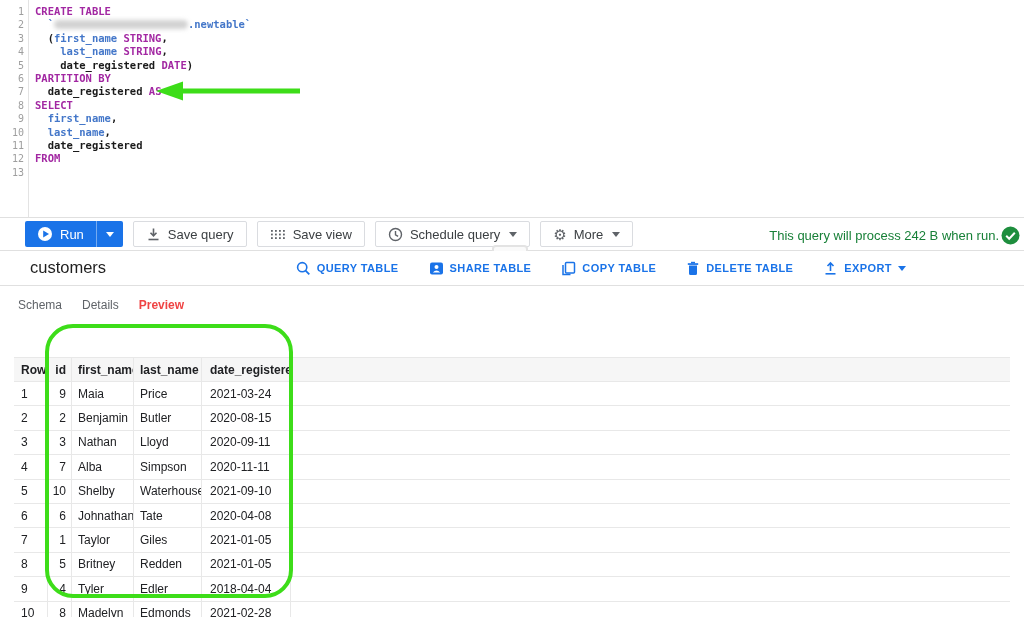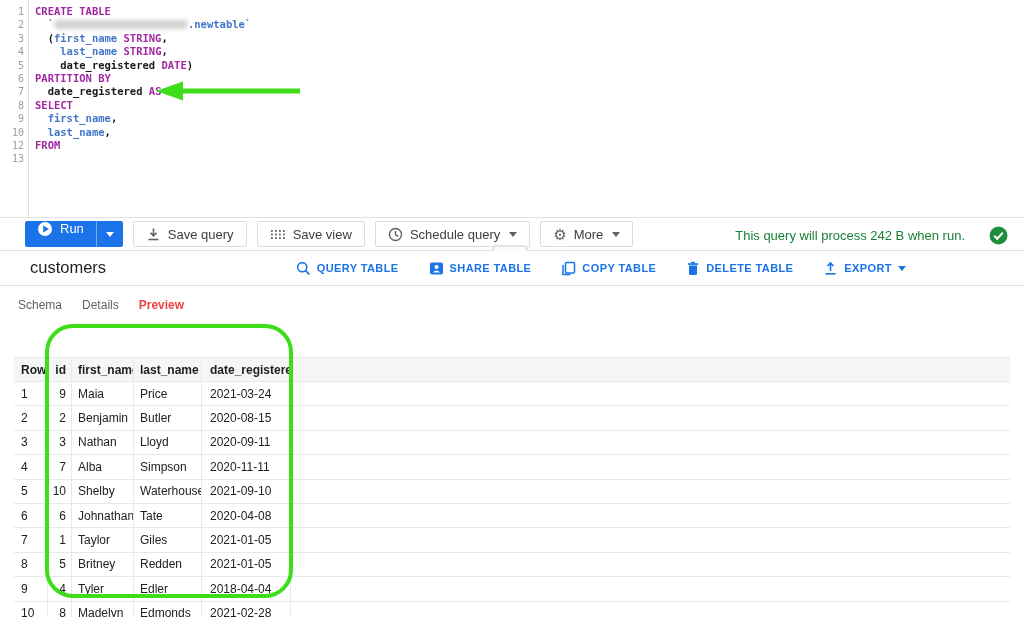--- a/index.html
+++ b/index.html
@@ -34,28 +34,28 @@
   #drag-handle { position:absolute; left:492px; top:245px; width:36px; height:10px; background:#fafafa;
     border:2px solid #e3e3e3; border-radius:4px; cursor:row-resize; }
 
   
   #toolbar { position:absolute; left:25px; top:221px; display:flex; gap:10px; align-items:center; }
   .btn { display:inline-flex; align-items:center; gap:7px; height:26px; padding:0 12px;
     background:#fff; border:1px solid #dadce0; border-radius:2px; color:#3c4043;
     font-size:13px; cursor:pointer; }
   .btn svg { flex:none; }
   #run-button { display:inline-flex; height:26px; border-radius:2px; overflow:hidden; cursor:pointer; background:#1a73e8; }
-  #run-main { display:inline-flex; align-items:flex-start; gap:7px; padding:0 12px; color:#fff; font-size:13px; font-weight:500; }
+  #run-main { display:inline-flex; align-items:center; gap:7px; padding:0 12px; color:#fff; font-size:13px; font-weight:500; }
   #run-caret { display:inline-flex; align-items:center; padding:0 9px; border-left:1px solid rgba(255,255,255,0.4); }
   .caret-down { width:0; height:0; border-left:4px solid transparent; border-right:4px solid transparent; border-top:5px solid currentColor; display:inline-block; }
   #run-caret .caret-down { color:#fff; }
   .btn .caret-down { color:#5f6368; margin-left:2px; }
   .gear-glyph { font-size:15px; color:#5f6368; line-height:1; }
 
-  #status-area { position:absolute; right:16px; top:222px; height:26px; display:flex; align-items:center; gap:24px; }
+  #status-area { position:absolute; right:4px; top:222px; height:26px; display:flex; align-items:center; gap:2px; }
   #status-text { color:#188038; font-size:13px; }
 
   
   #customers-bar { position:absolute; left:0; top:251px; width:928px; height:34px; background:#fff; }
   #table-title { position:absolute; left:30px; top:7px; font-size:16.5px; color:#1f1f1f; }
   #table-actions { position:absolute; right:22px; top:0; height:34px; display:flex; align-items:center; gap:30px; }
   .action-btn { display:inline-flex; align-items:center; gap:6px; color:#1a73e8; font-size:11px;
     font-weight:bold; letter-spacing:0.4px; cursor:pointer; white-space:nowrap; }
 
   
@@ -87,20 +87,21 @@
         <div class="cline"><span class="lno">1</span><span class="ltext"><span class="tok-kw">CREATE TABLE</span></span></div>
         <div class="cline"><span class="lno">2</span><span class="ltext"><span class="tok-id">  `</span><span class="tok-blur"></span><span class="tok-id">.newtable`</span></span></div>
         <div class="cline"><span class="lno">3</span><span class="ltext"><span class="tok-pl">  (</span><span class="tok-id">first_name</span><span class="tok-pl"> </span><span class="tok-kw">STRING</span><span class="tok-pl">,</span></span></div>
         <div class="cline"><span class="lno">4</span><span class="ltext"><span class="tok-pl">    </span><span class="tok-id">last_name</span><span class="tok-pl"> </span><span class="tok-kw">STRING</span><span class="tok-pl">,</span></span></div>
         <div class="cline"><span class="lno">5</span><span class="ltext"><span class="tok-pl">    </span><span class="tok-pl">date_registered</span><span class="tok-pl"> </span><span class="tok-kw">DATE</span><span class="tok-pl">)</span></span></div>
         <div class="cline"><span class="lno">6</span><span class="ltext"><span class="tok-kw">PARTITION BY</span></span></div>
         <div class="cline"><span class="lno">7</span><span class="ltext"><span class="tok-pl">  </span><span class="tok-pl">date_registered</span><span class="tok-pl"> </span><span class="tok-kw">AS</span></span></div>
         <div class="cline"><span class="lno">8</span><span class="ltext"><span class="tok-kw">SELECT</span></span></div>
         <div class="cline"><span class="lno">9</span><span class="ltext"><span class="tok-pl">  </span><span class="tok-id">first_name</span><span class="tok-pl">,</span></span></div>
         <div class="cline"><span class="lno">10</span><span class="ltext"><span class="tok-pl">  </span><span class="tok-id">last_name</span><span class="tok-pl">,</span></span></div>
+        <div class="cline"><span class="lno">11</span><span class="ltext"><span class="tok-pl">  </span><span class="tok-pl">date_registered</span></span></div>
         <div class="cline"><span class="lno">12</span><span class="ltext"><span class="tok-kw">FROM</span></span></div>
         <div class="cline"><span class="lno">13</span></div>
       </div>
   </div>
 
   <svg id="arrow-annotation" width="145" height="22" viewBox="0 0 145 22">
     <rect x="22" y="8.5" width="122" height="5" fill="#3ddd19"></rect>
     <polygon points="0,11 27,1.5 27,20.5" fill="#3ddd19"></polygon>
   </svg>
 

